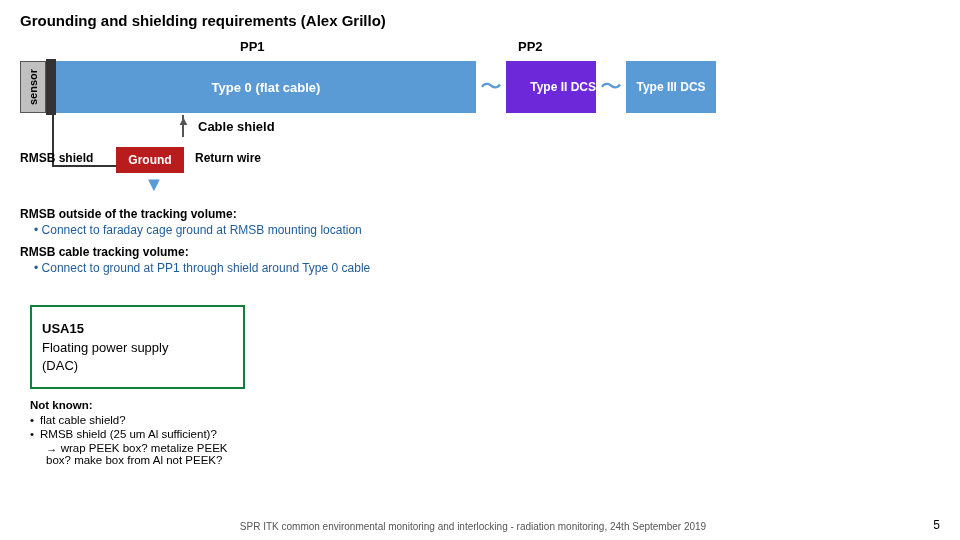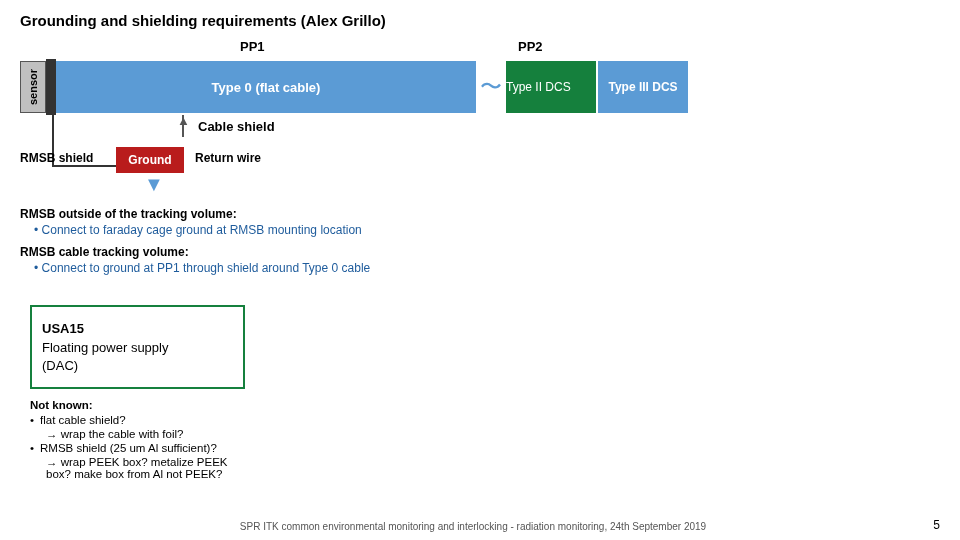--- a/index.html
+++ b/index.html
@@ -50,27 +50,27 @@
       </div>
 
       <div style="position:absolute; left:26px; top:20px; width:10px; height:56px; background:#333;"></div>
 
       <div style="position:absolute; left:36px; top:22px; width:420px; height:52px; background:#5b9bd5; display:flex; align-items:center; justify-content:center; color:white; font-size:13px; font-weight:bold;">
         <span>Type 0 (flat cable)</span>
       </div>
 
       <div style="position:absolute; left:456px; top:22px; width:30px; height:52px; display:flex; align-items:center; justify-content:center; color:#5b9bd5; font-size:22px; line-height:1;">〜</div>
 
-      <div style="position:absolute; left:486px; top:22px; width:90px; height:52px; background:#15803d; display:flex; align-items:center; justify-content:flex-start; color:white; font-size:12px; font-weight:normal; text-align:center;">
+      <div style="position:absolute; left:486px; top:22px; width:90px; height:52px; background:#6d28d9; display:flex; align-items:center; justify-content:flex-end; color:white; font-size:12px; font-weight:bold; text-align:center;">
         <span>Type II DCS</span>
       </div>
 
       <div style="position:absolute; left:576px; top:22px; width:30px; height:52px; display:flex; align-items:center; justify-content:center; color:#5b9bd5; font-size:22px; line-height:1;">〜</div>
 
-      <div style="position:absolute; left:578px; top:22px; width:90px; height:52px; background:#5b9bd5; display:flex; align-items:center; justify-content:center; color:white; font-size:12px; font-weight:bold; text-align:right;">
+      <div style="position:absolute; left:606px; top:22px; width:90px; height:52px; background:#5b9bd5; display:flex; align-items:center; justify-content:center; color:white; font-size:12px; font-weight:bold; text-align:right;">
         <span>Type III DCS</span>
       </div>
 
       <div style="position:absolute; left:32px; top:76px; width:2px; height:50px; background:#333;"></div>
 
       <div style="position:absolute; left:32px; top:126px; width:110px; height:2px; background:#333;"></div>
 
       <div style="position:absolute; left:162px; top:76px; width:2px; height:22px; background:#555;"></div>
 
       <div style="position:absolute; left:157px; top:74px; color:#555; font-size:13px;">▲</div>
@@ -111,23 +111,20 @@
       <div style="font-size:13px;">(DAC)</div>
     </div>
 
     <div style="font-size:11.5px;">
       <div style="font-weight:bold; margin-bottom:3px;">Not known:</div>
       <ul style="list-style:none; margin-left:10px; padding:0;">
         <li style="margin-bottom:2px; position:relative;">
           <span style="position:absolute; left:-10px;">•</span>
           <span>flat cable shield?</span>
         </li>
-        <li style="margin-bottom:2px; margin-left:6px; position:relative;">
-          <span>→ wrap the cable with foil?</span>
-        </li>
         <li style="margin-bottom:2px; position:relative;">
           <span style="position:absolute; left:-10px;">•</span>
           <span>RMSB shield (25 um Al sufficient)?</span>
         </li>
         <li style="margin-bottom:2px; margin-left:6px; position:relative;">
           <span>→ wrap PEEK box?  metalize PEEK box?    make box from Al not PEEK?</span>
         </li>
       </ul>
     </div>
 

